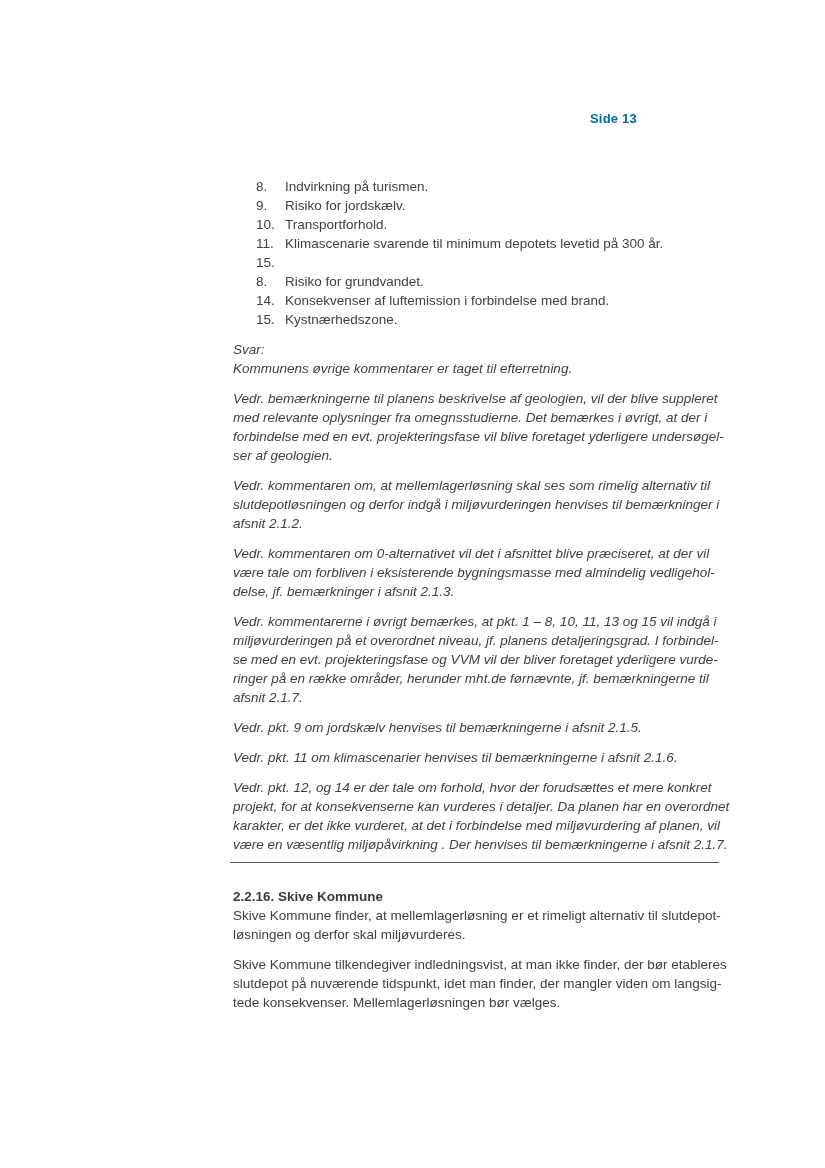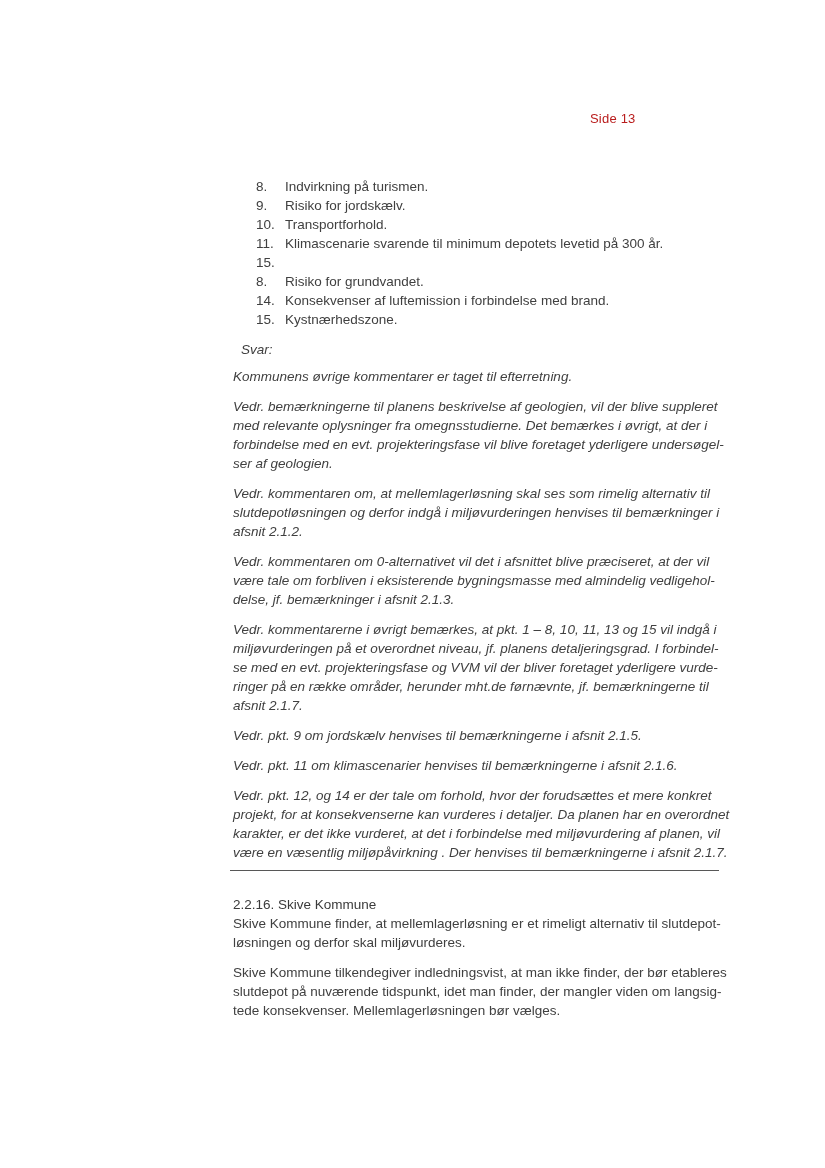--- a/index.html
+++ b/index.html
@@ -19,22 +19,23 @@
     position: absolute;
     inset: 0;
     background: #ffffff;
     overflow: hidden;
   }
   .page-number {
     position: absolute;
     left: 590px;
     top: 111px;
     font-size: 13px;
-    color: #b91c1c;
+    color: #0369a1;
     letter-spacing: 0.2px;
+    font-weight: bold;
   }
   .content {
     position: absolute;
     left: 233px;
     top: 177px;
     width: 492px;
     font-size: 13.5px;
     line-height: 19px;
   }
   .topic-list {
@@ -55,35 +56,35 @@
     font-style: italic;
     margin-top: 11px;
   }
   .para {
     white-space: pre-line;
     margin: 0 0 11px 0;
     width: max-content;
     max-width: none;
   }
   .svar-label {
-    margin: 8px;
+    margin: 0;
     font-style: italic;
   }
   .svar-block .para:last-child {
     margin-bottom: 0;
   }
   .divider {
     border: none;
     border-top: 1px solid #575757;
     width: 489px;
     margin: 8px 0 0 -3px;
     height: 0;
   }
   .section-heading {
-    font-weight: 400;
+    font-weight: 700;
     margin: 24px 0 0 0;
     line-height: 19px;
     color: #3a3a3a;
   }
 </style>
 </head>
 <body>
 
 <div class="page">
 

